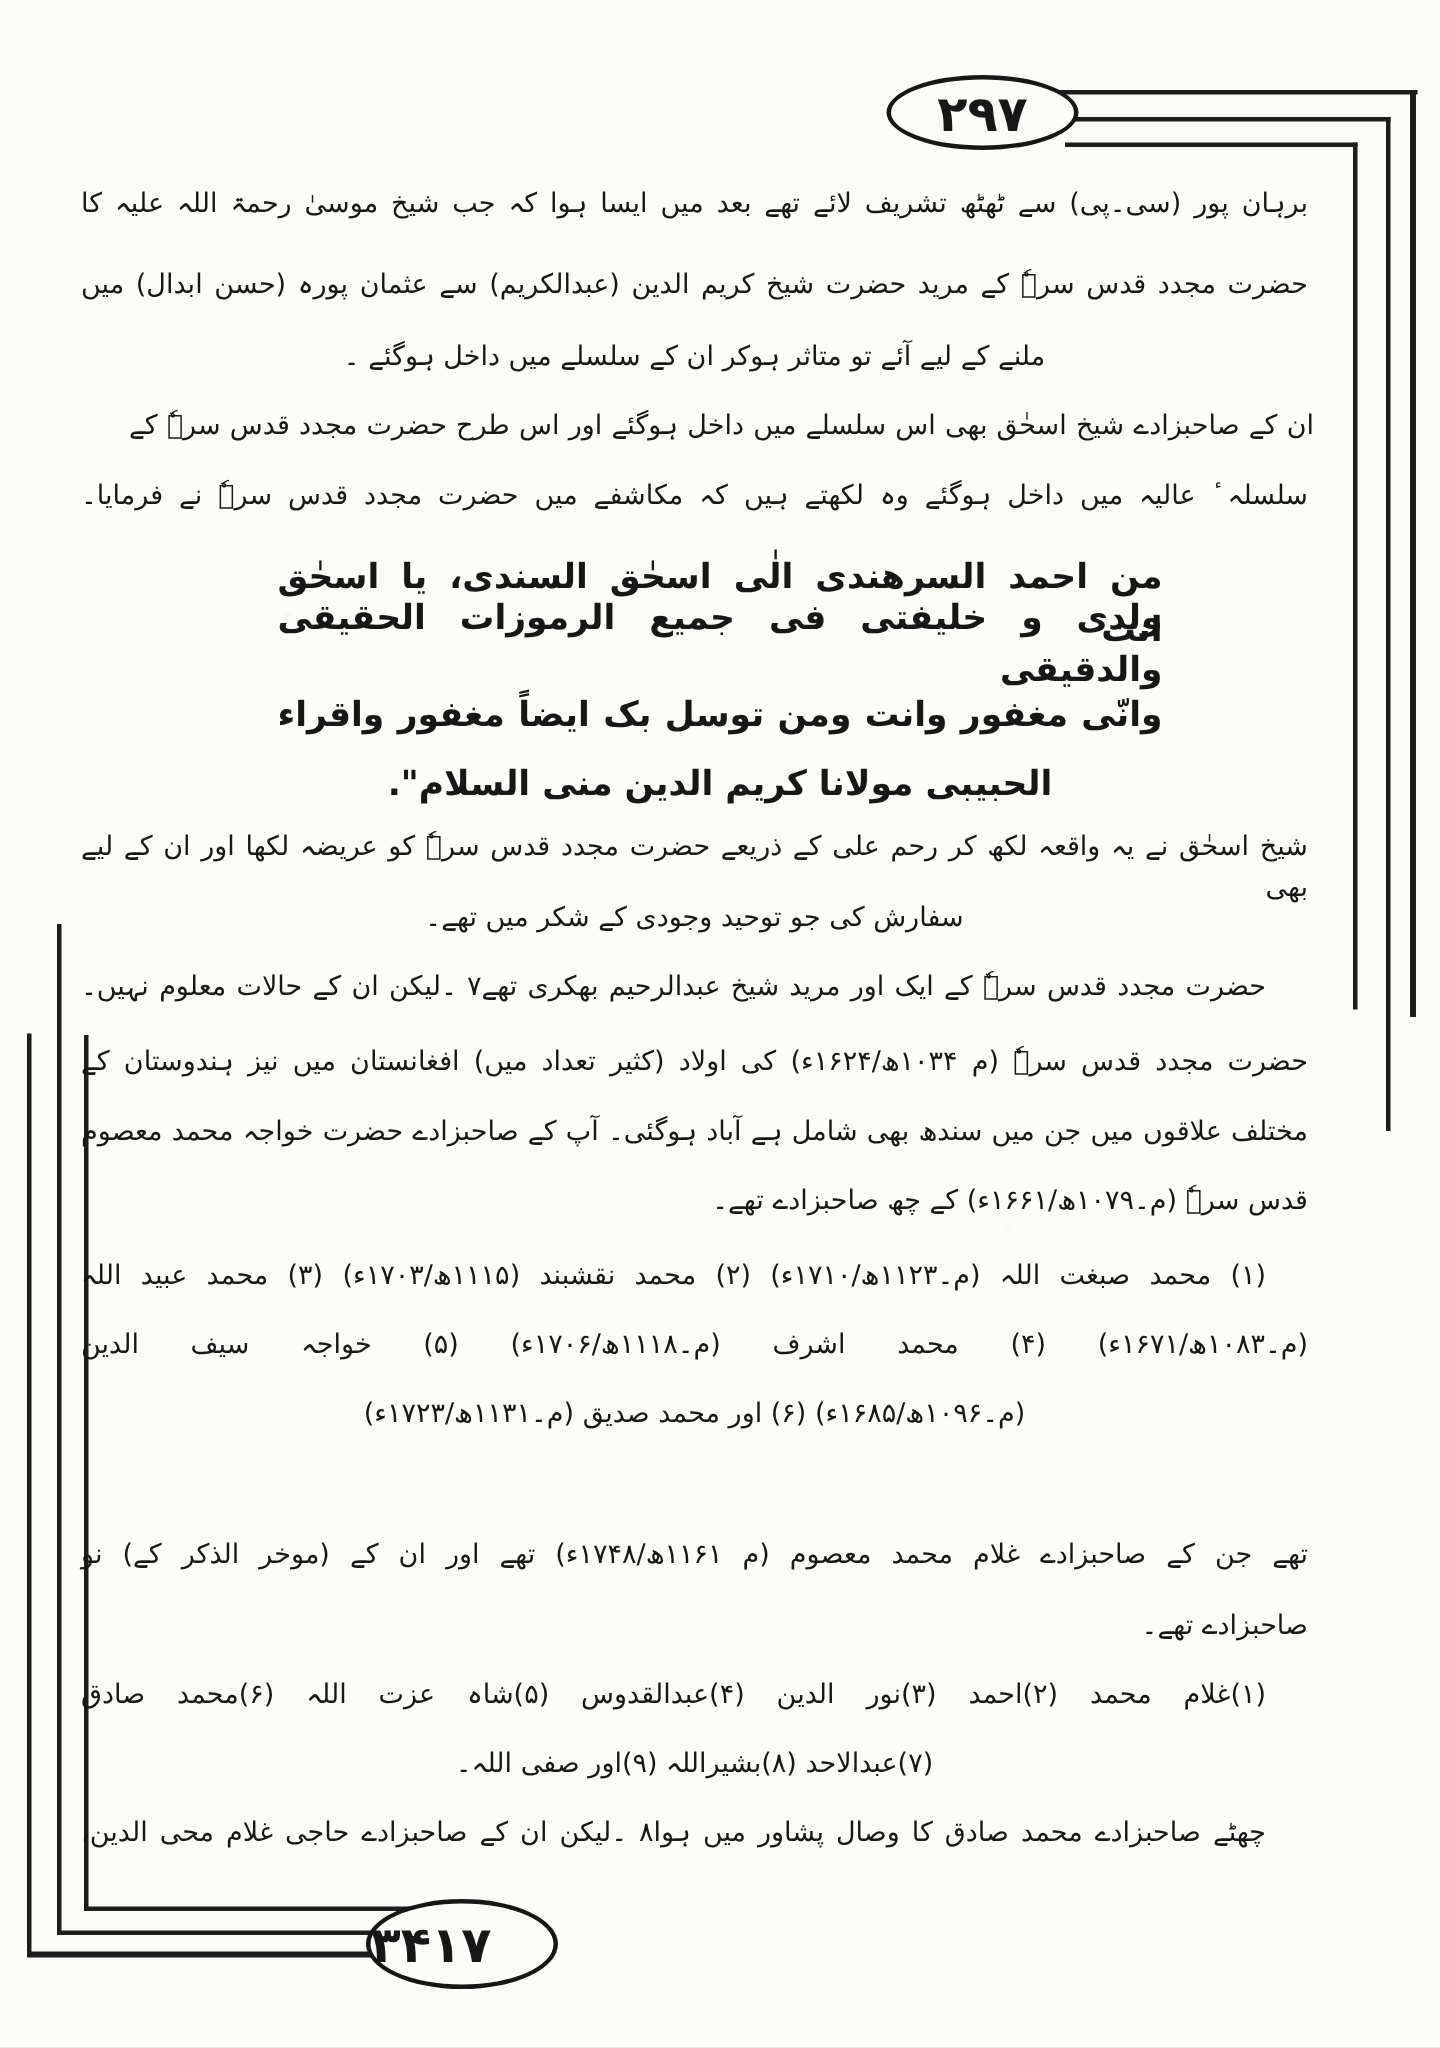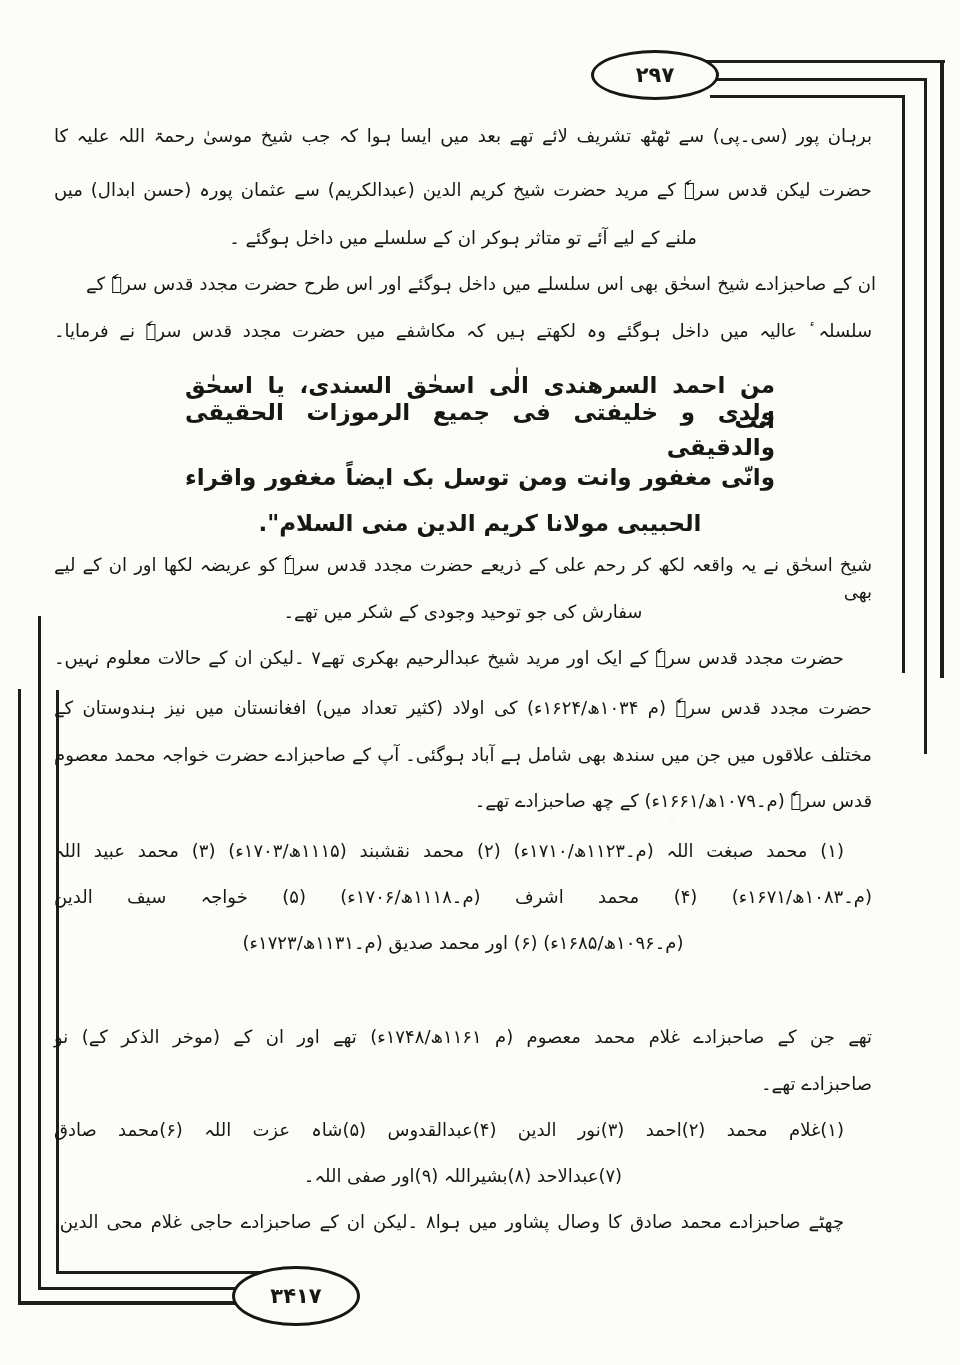--- a/index.html
+++ b/index.html
@@ -18,21 +18,21 @@
     background:
       radial-gradient(circle at 20% 30%, rgba(0,0,0,0.015) 0 2px, transparent 3px),
       radial-gradient(circle at 70% 60%, rgba(0,0,0,0.015) 0 2px, transparent 3px);
   }
   .bl{position:absolute;background:#1d1d1d;z-index:1;}
   .oval{
     position:absolute;z-index:3;
     border:3px solid #161616;border-radius:50%;
     background:#fcfcf8;
     display:flex;align-items:center;justify-content:center;
-    font-weight:bold;font-size:21px;letter-spacing:3px;
+    font-weight:bold;font-size:33px;letter-spacing:3px;
     direction:rtl;
   }
   .line{
     position:absolute;left:54px;width:818px;z-index:2;
     direction:rtl;unicode-bidi:embed;
     font-size:18px;line-height:1.5;
     white-space:normal;
   }
   .full{text-align:justify;text-align-last:justify;}
   .right{text-align:right;}
@@ -58,26 +58,26 @@
   <div class="bl" style="left:38px;top:616px;width:3px;height:674px;"></div>
   <div class="bl" style="left:18px;top:689px;width:3px;height:615px;"></div>
   <div class="bl" style="left:56px;top:690px;width:3px;height:583px;"></div>
   <div class="bl" style="left:56px;top:1271px;width:254px;height:3px;"></div>
   <div class="bl" style="left:38px;top:1287px;width:272px;height:3px;"></div>
   <div class="bl" style="left:18px;top:1301px;width:292px;height:4px;"></div>
 
   <div class="oval" style="left:591px;top:50px;width:122px;height:44px;">
     <span>۲۹۷</span>
   </div>
-  <div class="oval" style="left:232px;top:1266px;width:122px;height:54px;">
+  <div class="oval" style="left:244px;top:1266px;width:122px;height:54px;justify-content:flex-end;">
     <span>۳۴۱۷</span>
   </div>
 
   <div class="line full" style="top:122px;">برہان پور (سی۔پی) سے ٹھٹھ تشریف لائے تھے بعد میں ایسا ہوا کہ جب شیخ موسیٰ رحمۃ اللہ علیہ کا</div>
-  <div class="line full" style="top:176px;">حضرت لیکن قدس سرہٗ کے مرید حضرت شیخ کریم الدین (عبدالکریم) سے عثمان پورہ (حسن ابدال) میں</div>
+  <div class="line full" style="top:176px;">حضرت مجدد قدس سرہٗ کے مرید حضرت شیخ کریم الدین (عبدالکریم) سے عثمان پورہ (حسن ابدال) میں</div>
   <div class="line center" style="top:224px;">ملنے کے لیے آئے تو متاثر ہوکر ان کے سلسلے میں داخل ہوگئے ۔</div>
   <div class="line full indent" style="top:270px;margin-left:32px;">ان کے صاحبزادے شیخ اسحٰق بھی اس سلسلے میں داخل ہوگئے اور اس طرح حضرت مجدد قدس سرہٗ کے</div>
   <div class="line full" style="top:317px;">سلسلہ ٔ عالیہ میں داخل ہوگئے وہ لکھتے ہیں کہ مکاشفے میں حضرت مجدد قدس سرہٗ نے فرمایا۔</div>
 
   <div class="line arabic full" style="top:368px;">من احمد السرھندی الٰی اسحٰق السندی، یا اسحٰق انت</div>
   <div class="line arabic full" style="top:395px;">ولدی و خلیفتی فی جمیع الرموزات الحقیقی والدقیقی</div>
   <div class="line arabic full" style="top:460px;">وانّی مغفور وانت ومن توسل بک ایضاً مغفور واقراء</div>
   <div class="line arabic center" style="top:506px;">الحبیبی مولانا کریم الدین منی السلام".</div>
 
   <div class="line full" style="top:551px;">شیخ اسحٰق نے یہ واقعہ لکھ کر رحم علی کے ذریعے حضرت مجدد قدس سرہٗ کو عریضہ لکھا اور ان کے لیے بھی</div>

